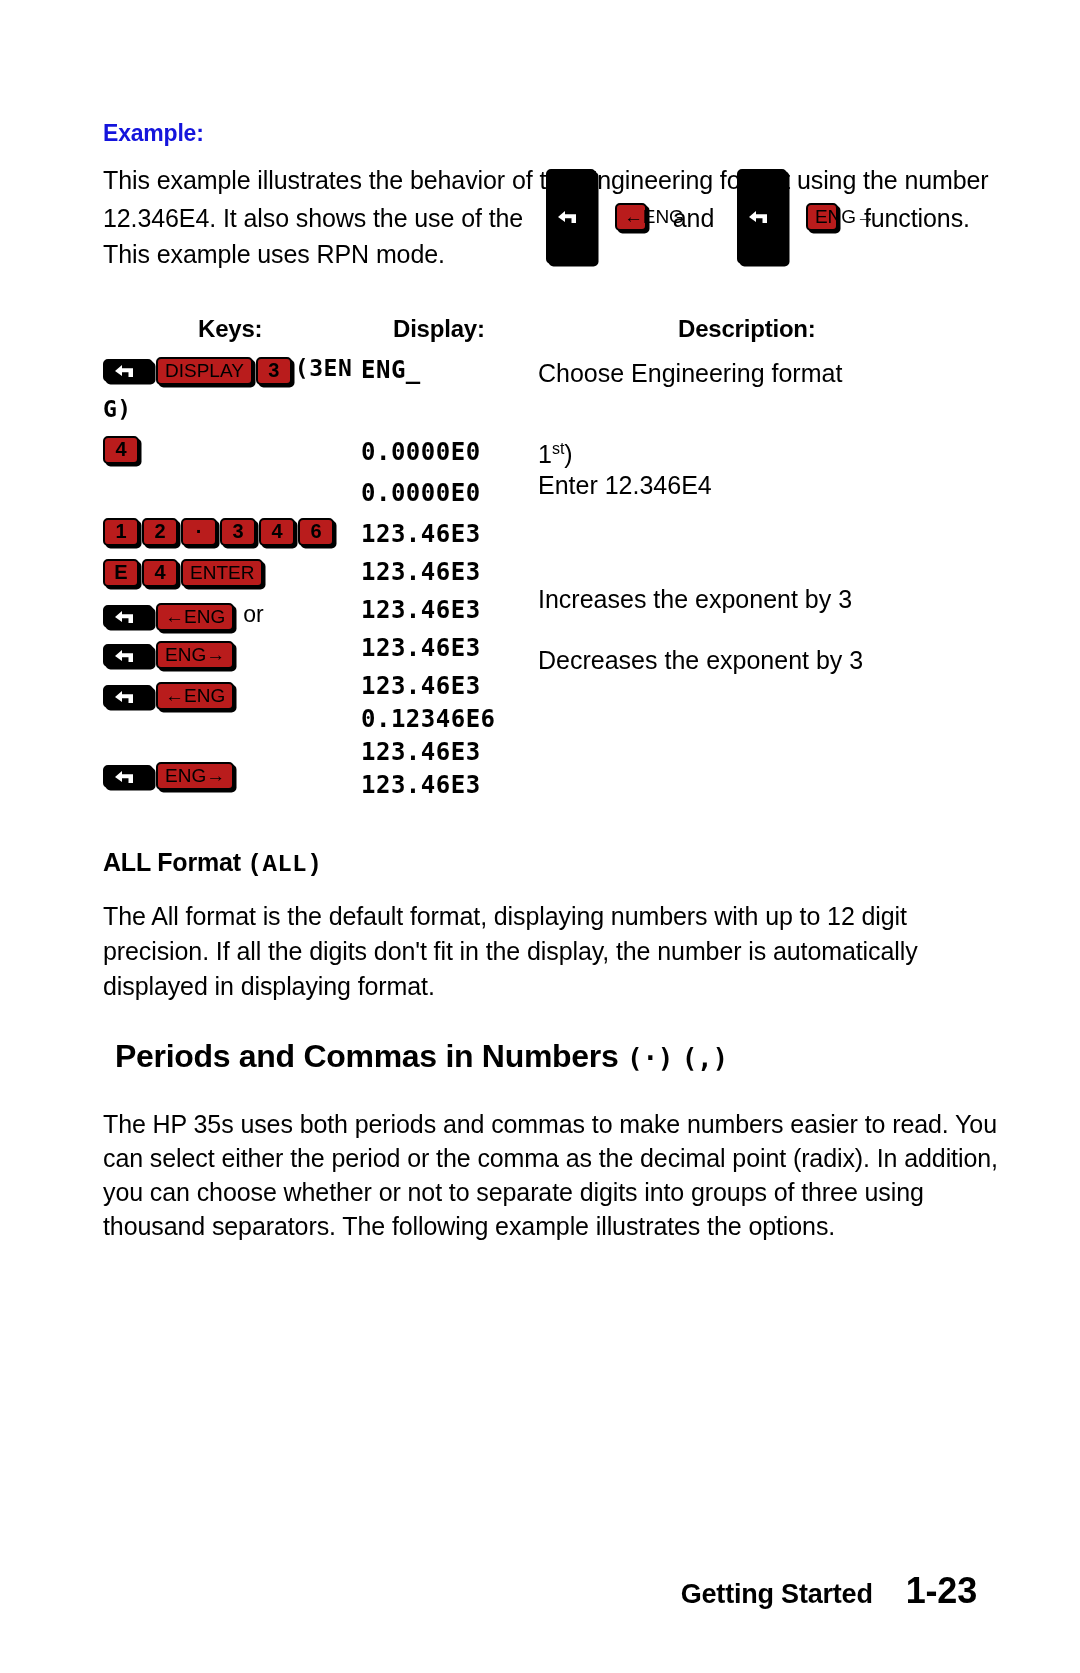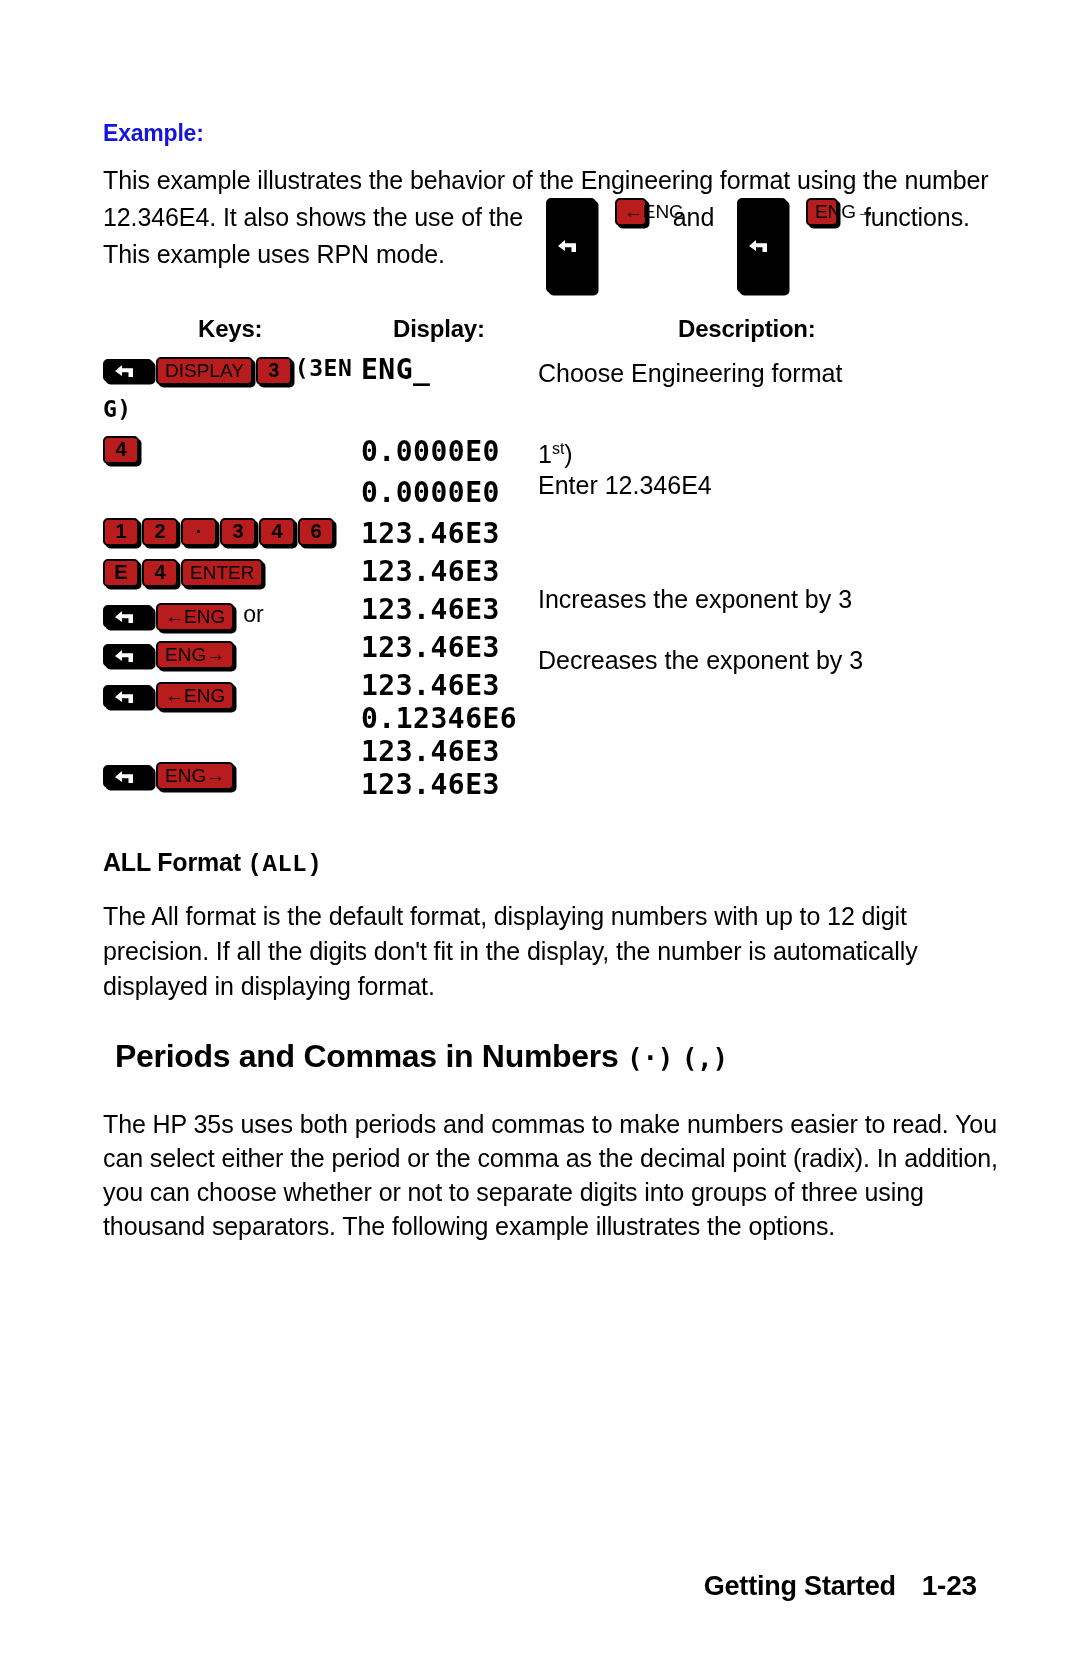--- a/index.html
+++ b/index.html
@@ -49,21 +49,21 @@
     top: 162px;
     width: 860px;
   }
   .intro-para .ln {
     display: block;
     height: 37px;
     white-space: nowrap;
   }
   .intro-para .ln-2 {
     display: flex;
-    align-items: flex-start;
+    align-items: center;
     height: 37px;
     gap: 16px;
   }
   .intro-para .ln-2 > span { white-space: pre; }
 
   
   .key {
     display: inline-block;
     vertical-align: middle;
     border: 2.5px solid #000;
@@ -90,21 +90,21 @@
     background: #000;
     padding: 2px 8px 1px 8px;
     min-width: 30px;
     line-height: 18px;
   }
   .key.shift svg { display: block; }
 
   
   .lcd {
     font-family: "DejaVu Sans Mono", "Liberation Mono", monospace;
-    font-size: 28px;
+    font-size: 24px;
     letter-spacing: 0.5px;
     font-weight: bold;
     color: #000;
     margin-top: 32px;
   }
   .lcd-sm {
     font-family: "DejaVu Sans Mono", "Liberation Mono", monospace;
     font-size: 23px;
     letter-spacing: 0.5px;
     font-weight: bold;
@@ -230,23 +230,23 @@
     text-align: right;
     padding-right: 103px;
     box-sizing: border-box;
   }
   .footer-title {
     font-size: 27px;
     font-weight: bold;
     letter-spacing: -0.2px;
   }
   .footer-page {
-    font-size: 28px;
-    font-weight: bold;
-    margin-left: 26px;
+    font-size: 36px;
+    font-weight: bold;
+    margin-left: 33px;
     letter-spacing: -0.2px;
   }
 </style>
 </head>
 <body>
 
 <div class="page">
 
   <div class="example-label">Example:</div>
 

